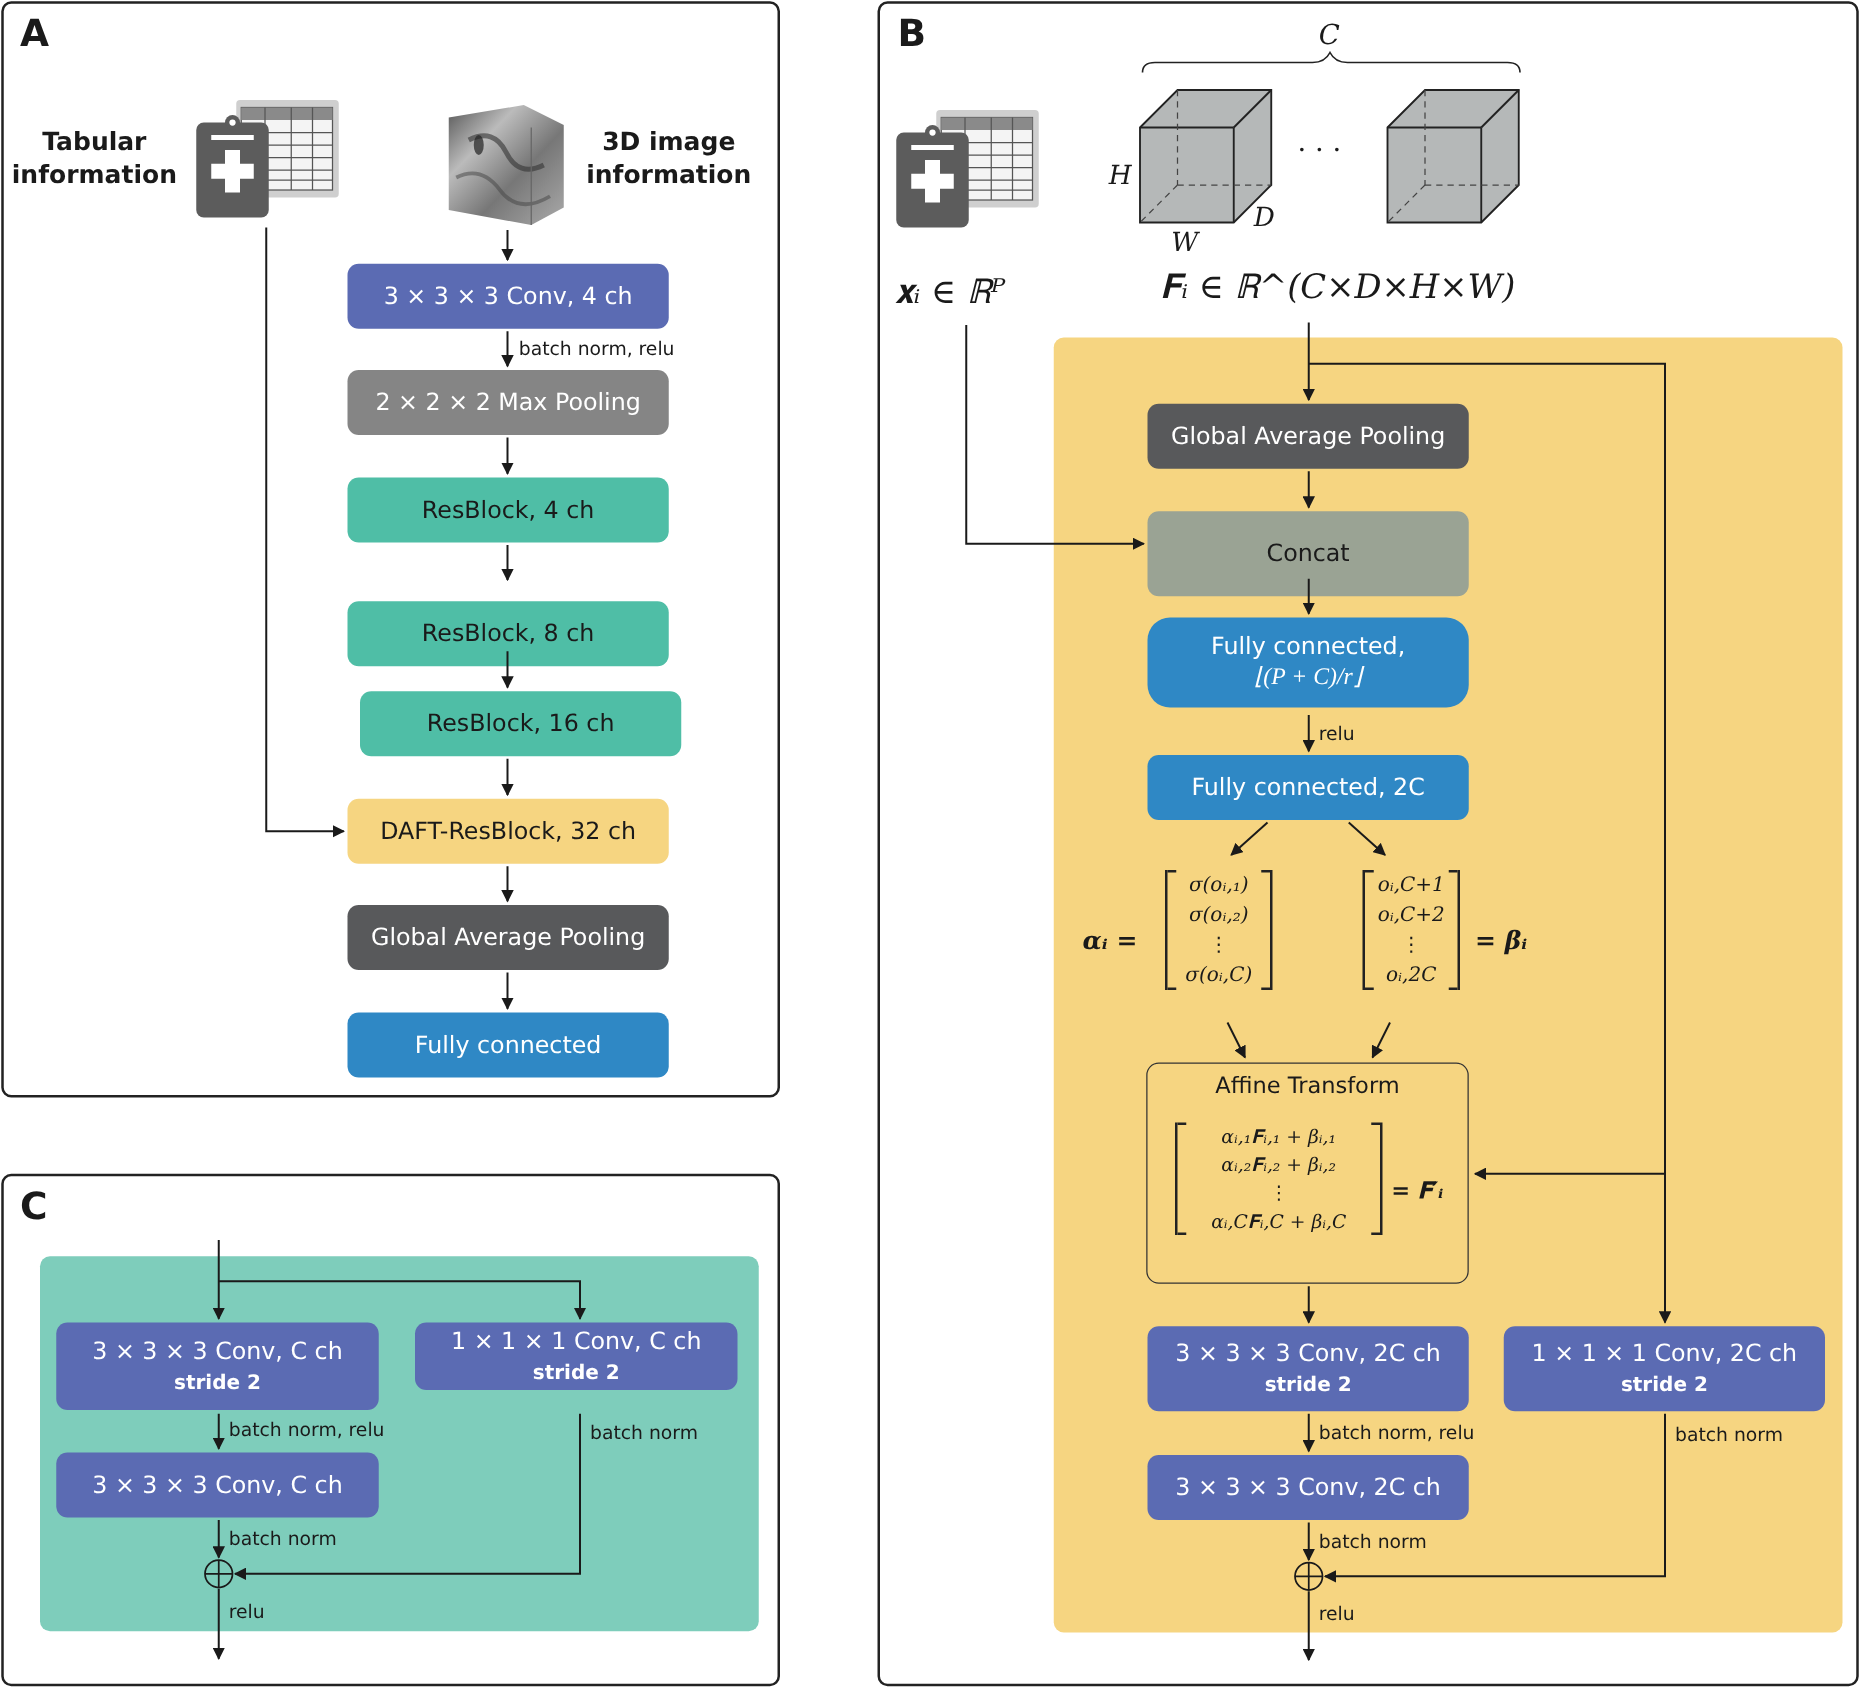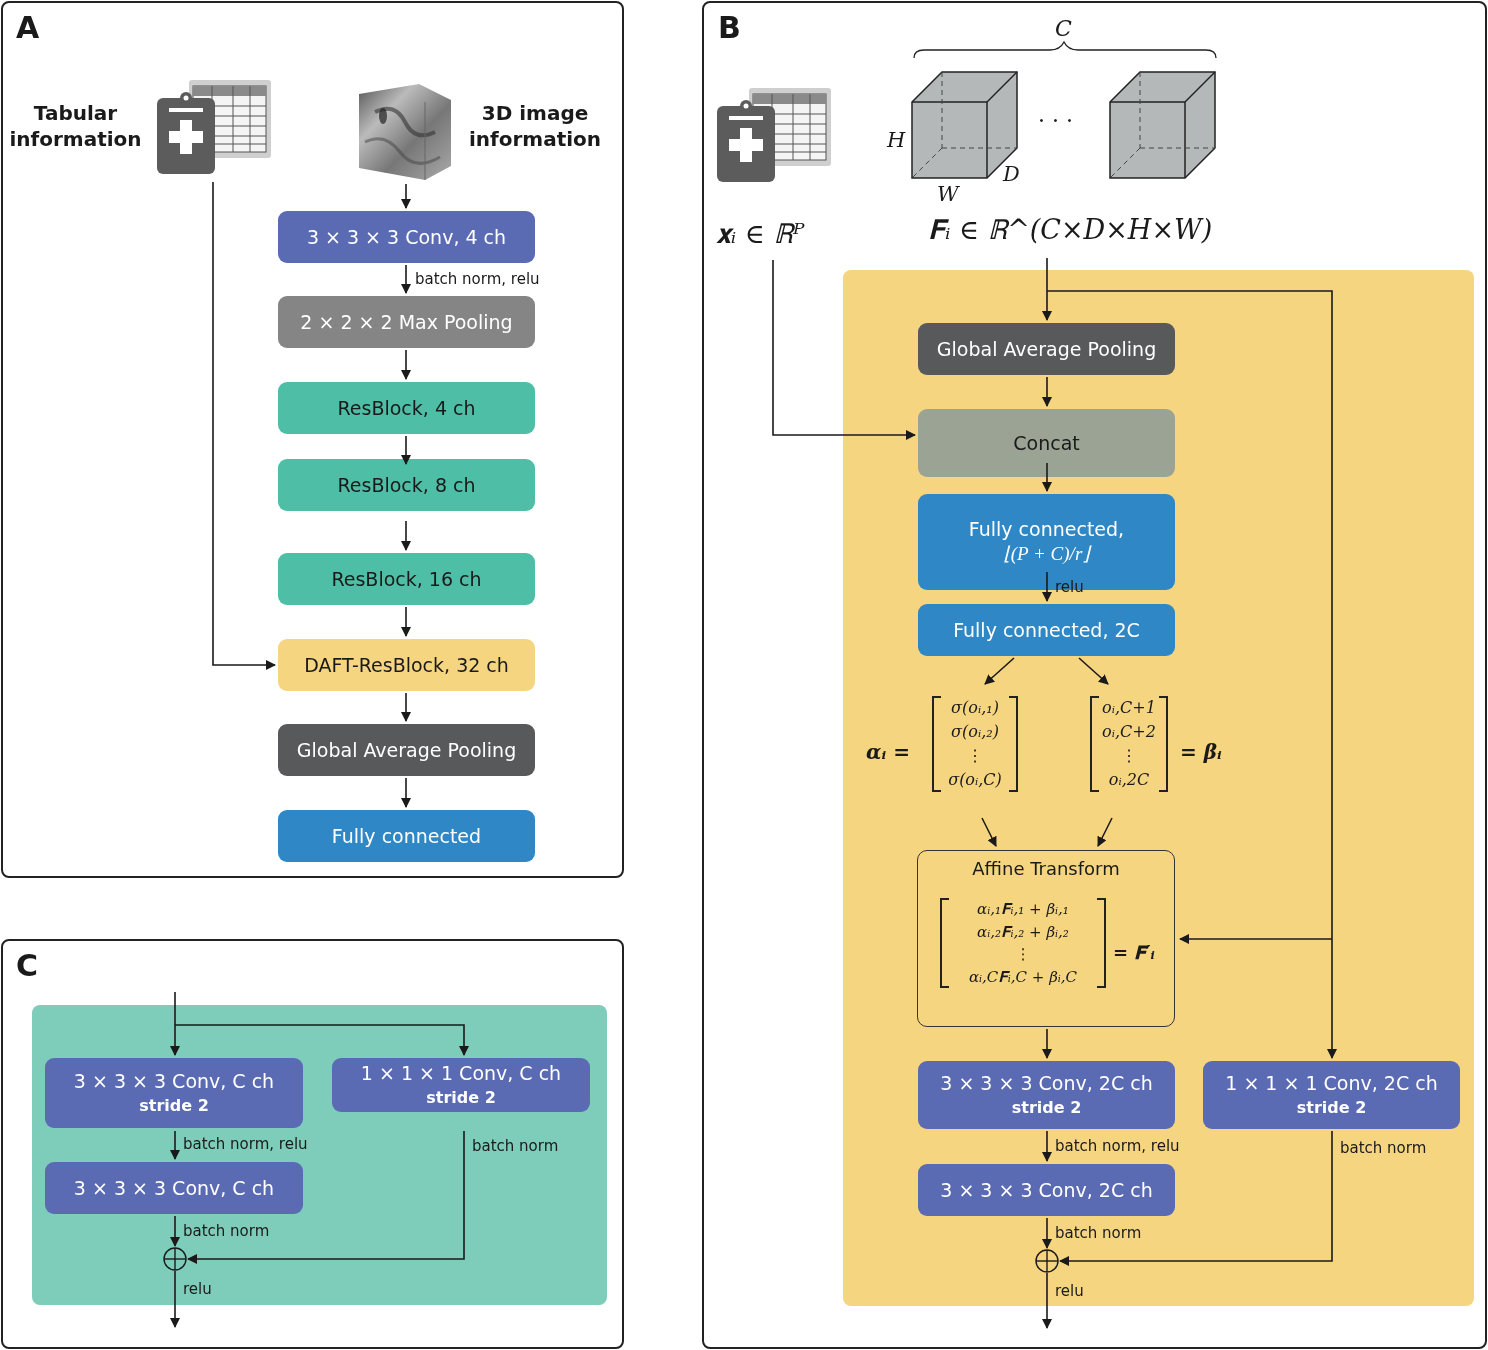--- a/index.html
+++ b/index.html
@@ -82,22 +82,22 @@
 
 <div class="heading" style="left:465px; top:100px; width:140px;">
   <div>3D image</div>
   <div>information</div>
 </div>
 
 <div class="box conv" style="left:278px; top:211px; width:257px; height:52px;">3 × 3 × 3 Conv, 4 ch</div>
 <div class="lbl" style="left:415px; top:270px;">batch norm, relu</div>
 <div class="box pool" style="left:278px; top:296px; width:257px; height:52px;">2 × 2 × 2 Max Pooling</div>
 <div class="box res" style="left:278px; top:382px; width:257px; height:52px;">ResBlock, 4 ch</div>
-<div class="box res" style="left:278px; top:459px; width:257px; height:52px;">ResBlock, 8 ch</div>
-<div class="box res" style="left:278px; top:553px; width:257px; height:52px;">ResBlock, 16 ch</div>
+<div class="box res" style="left:278px; top:481px; width:257px; height:52px;">ResBlock, 8 ch</div>
+<div class="box res" style="left:288px; top:553px; width:257px; height:52px;">ResBlock, 16 ch</div>
 <div class="box daft" style="left:278px; top:639px; width:257px; height:52px;">DAFT-ResBlock, 32 ch</div>
 <div class="box gap" style="left:278px; top:724px; width:257px; height:52px;">Global Average Pooling</div>
 <div class="box fc" style="left:278px; top:810px; width:257px; height:52px;">Fully connected</div>
 
 <div class="panel" style="left:1px; top:939px; width:623px; height:410px;"></div>
 <div class="panel-letter" style="left:16px; top:948px;">C</div>
 <div class="bg-teal" style="left:32px; top:1005px; width:575px; height:300px;"></div>
 
 <div class="box conv" style="left:45px; top:1058px; width:258px; height:70px;">
   <div>3 × 3 × 3 Conv, C ch</div>
@@ -169,21 +169,21 @@
 <div class="math" style="left:937px; top:182px; font-size:21px;">W</div>
 <div class="math" style="left:1003px; top:162px; font-size:21px;">D</div>
 
 <div class="math" style="left:716px; top:218px; font-size:27px;">𝐱ᵢ ∈ ℝᴾ</div>
 <div class="math" style="left:928px; top:214px; font-size:27px;">𝐅ᵢ ∈ ℝ^(C×D×H×W)</div>
 
 <div class="bg-yellow" style="left:843px; top:270px; width:631px; height:1036px;"></div>
 
 <div class="box gap" style="left:918px; top:323px; width:257px; height:52px;">Global Average Pooling</div>
 <div class="box concat" style="left:918px; top:409px; width:257px; height:68px;">Concat</div>
-<div class="box fc" style="left:918px; top:494px; width:257px; height:96px;">
+<div class="box fc" style="left:918px; top:494px; width:257px; height:72px;border-radius:18px;">
   <div>Fully connected,</div>
   <div style="font-family:Liberation Serif, serif; font-style:italic;">⌊(P + C)/r⌋</div>
 </div>
 <div class="lbl" style="left:1055px; top:578px;">relu</div>
 <div class="box fc" style="left:918px; top:604px; width:257px; height:52px;">Fully connected, 2C</div>
 
 <div class="math" style="left:866px; top:740px; font-size:20px; font-weight:bold;">αᵢ =</div>
 <div class="matrix" style="left:932px; top:696px; width:70px;">
   <div>σ(oᵢ,₁)</div>
   <div>σ(oᵢ,₂)</div>

